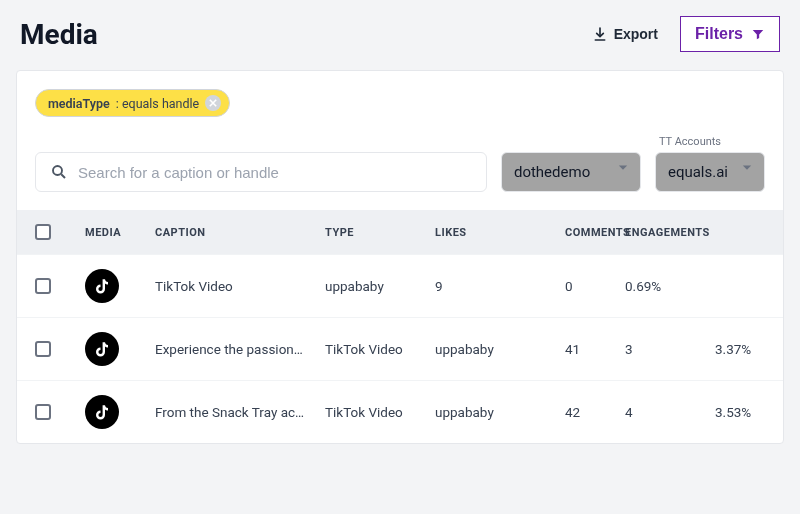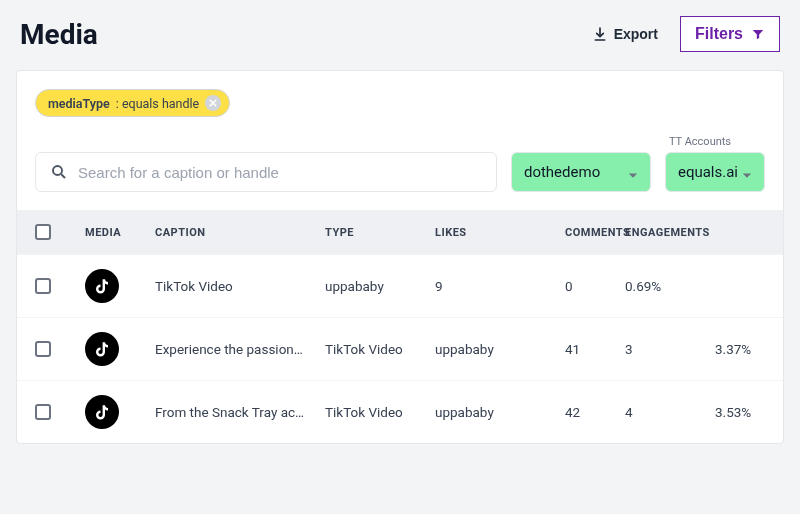--- a/index.html
+++ b/index.html
@@ -125,31 +125,31 @@
   .search-input::placeholder { color: #9ca3af; }
   .select-group { }
   .select-label {
     font-size: 11px;
     color: #6b7280;
     margin-bottom: 4px;
     padding-left: 4px;
   }
   .select-box {
     display: flex;
-    align-items: flex-end;
+    align-items: flex-start;
     justify-content: space-between;
-    gap: 4px;
+    gap: 14px;
     border: 1px solid #e5e7eb;
     border-radius: 6px;
     padding: 10px 12px;
     font-size: 15px;
     color: #111827;
     min-width: 140px;
     cursor: pointer;
-    background: #86efac;
+    background: #a3a3a3;
   }
   .select-box.narrow { min-width: 100px; }
   .table-wrap { }
   .thead {
     display: grid;
     grid-template-columns: 50px 70px 170px 110px 130px 60px 90px 96px;
     align-items: center;
     background: #eef0f3;
     padding: 14px 18px;
     font-size: 11px;

